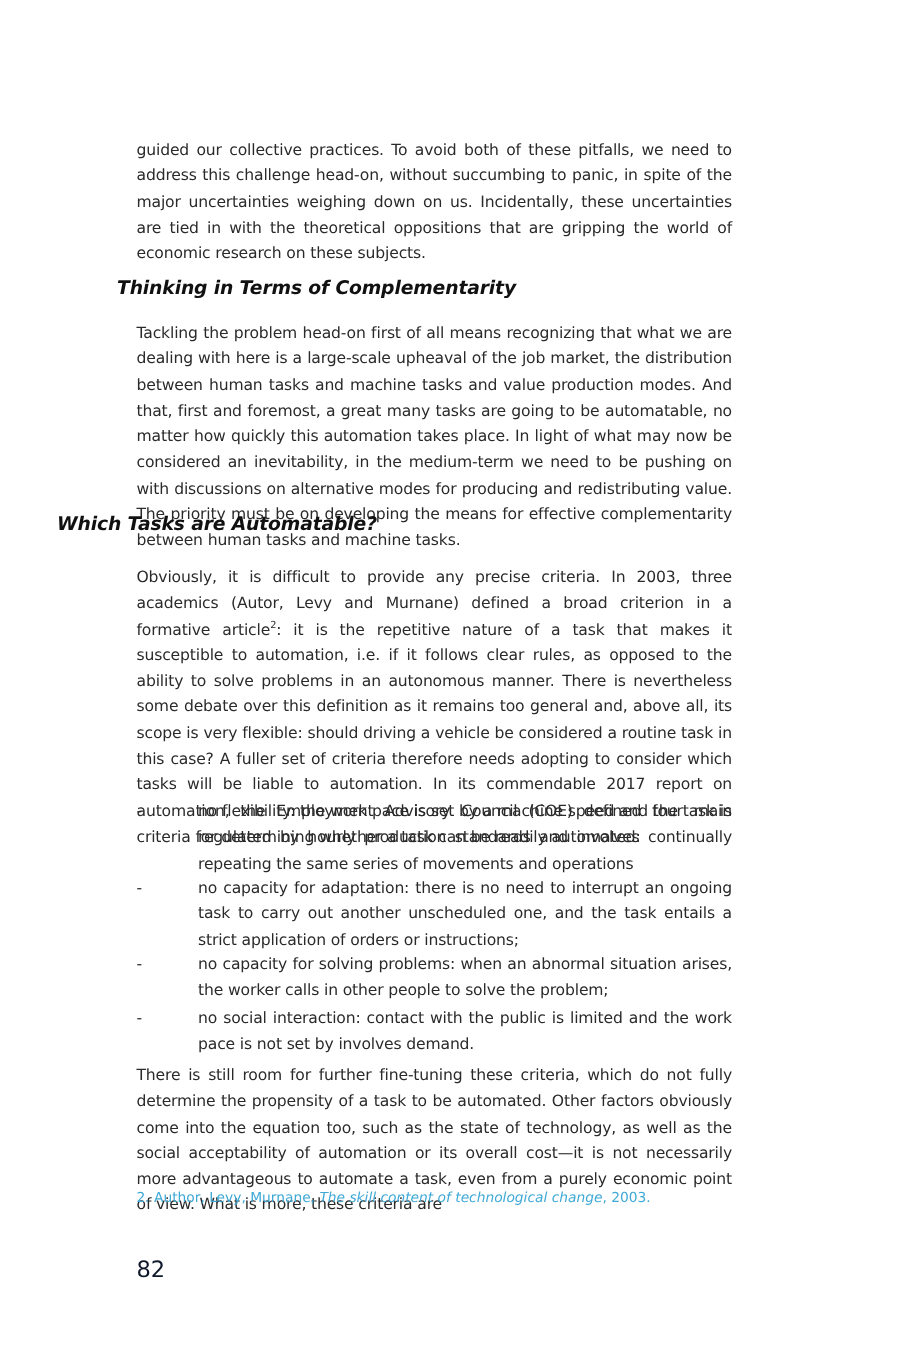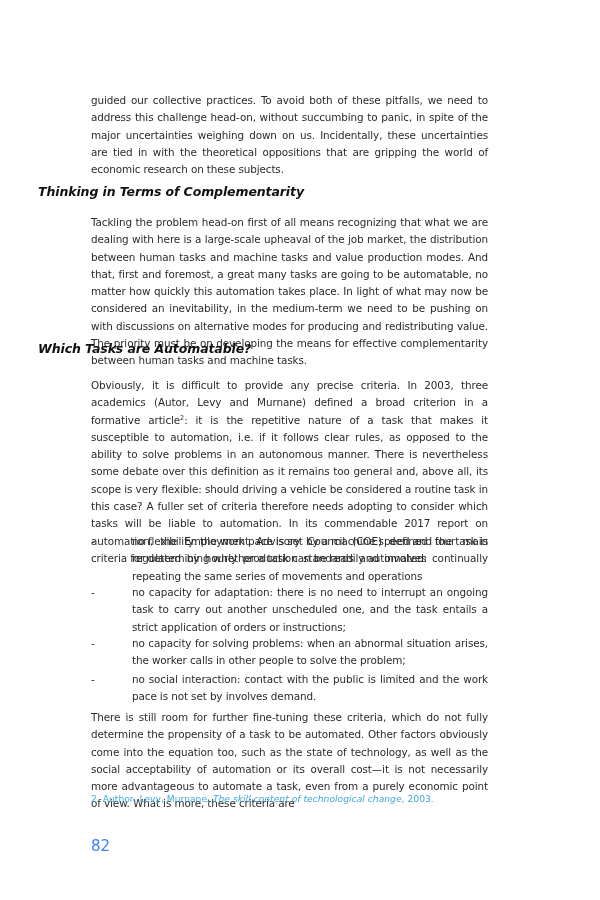--- a/index.html
+++ b/index.html
@@ -7,29 +7,29 @@
          font-family:"DejaVu Sans", sans-serif; color:#2a2a2a; }
   .para { position:absolute; left:91px; width:397px; font-size:10.4px; line-height:17.3px;
           text-align:justify; margin:0; letter-spacing:-0.1px; }
   .heading { position:absolute; left:38px; font-size:12.5px; font-weight:bold; font-style:italic;
              color:#111; margin:0; letter-spacing:-0.1px; }
   .bullet { position:absolute; left:91px; width:397px; font-size:10.4px; line-height:17.3px; letter-spacing:-0.1px; }
   .bullet .dash { position:absolute; left:0; top:0; width:15px; }
   .bullet .btext { margin-left:41px; text-align:justify; display:block; }
   .footnote { position:absolute; left:91px; top:793px; font-size:9.2px; color:#3fa9d6;text-align:center; }
   .footnote i { font-style:italic; }
-  .pagenum { position:absolute; left:91px; top:837px; font-size:15px; color:#3b82f6; }
+  .pagenum { position:absolute; left:91px; top:837px; font-size:15px; color:#0f172a; }
   sup { font-size:6.5px; line-height:0; }
 </style>
 </head>
 <body>
 
 <p class="para" style="top:92px;">guided our collective practices. To avoid both of these pitfalls, we need to address this challenge head-on, without succumbing to panic, in spite of the major uncertainties weighing down on us. Incidentally, these uncertainties are tied in with the theoretical oppositions that are gripping the world of economic research on these subjects.</p>
 
-<h2 class="heading" style="top:184px;">Thinking in Terms of Complementarity</h2>
+<h2 class="heading" style="top:184px;margin-left:40px;">Thinking in Terms of Complementarity</h2>
 <p class="para" style="top:214px;">Tackling the problem head-on first of all means recognizing that what we are dealing with here is a large-scale upheaval of the job market, the distribution between human tasks and machine tasks and value production modes. And that, first and foremost, a great many tasks are going to be automatable, no matter how quickly this automation takes place. In light of what may now be considered an inevitability, in the medium-term we need to be pushing on with discussions on alternative modes for producing and redistributing value. The priority must be on developing the means for effective complementarity between human tasks and machine tasks.</p>
 
 <h2 class="heading" style="top:341px;">Which Tasks are Automatable?</h2>
 <p class="para" style="top:377px;"><span>Obviously, it is difficult to provide any precise criteria. In 2003, three academics (Autor, Levy and Murnane) defined a broad criterion in a formative article</span><sup>2</sup><span>: it is the repetitive nature of a task that makes it susceptible to automation, i.e. if it follows clear rules, as opposed to the ability to solve problems in an autonomous manner. There is nevertheless some debate over this definition as it remains too general and, above all, its scope is very flexible: should driving a vehicle be considered a routine task in this case? A fuller set of criteria therefore needs adopting to consider which tasks will be liable to automation. In its commendable 2017 report on automation, the Employment Advisory Council (COE) defined four main criteria for determining whether a task can be readily automated:</span></p>
 
 <div class="bullet" style="top:533px;">
   <span class="dash">-</span>
   <span class="btext">no flexibility: the work pace is set by a machine speed and the task is regulated by hourly production standards and involves continually repeating the same series of movements and operations</span>
 </div>
 <div class="bullet" style="top:584px;">

